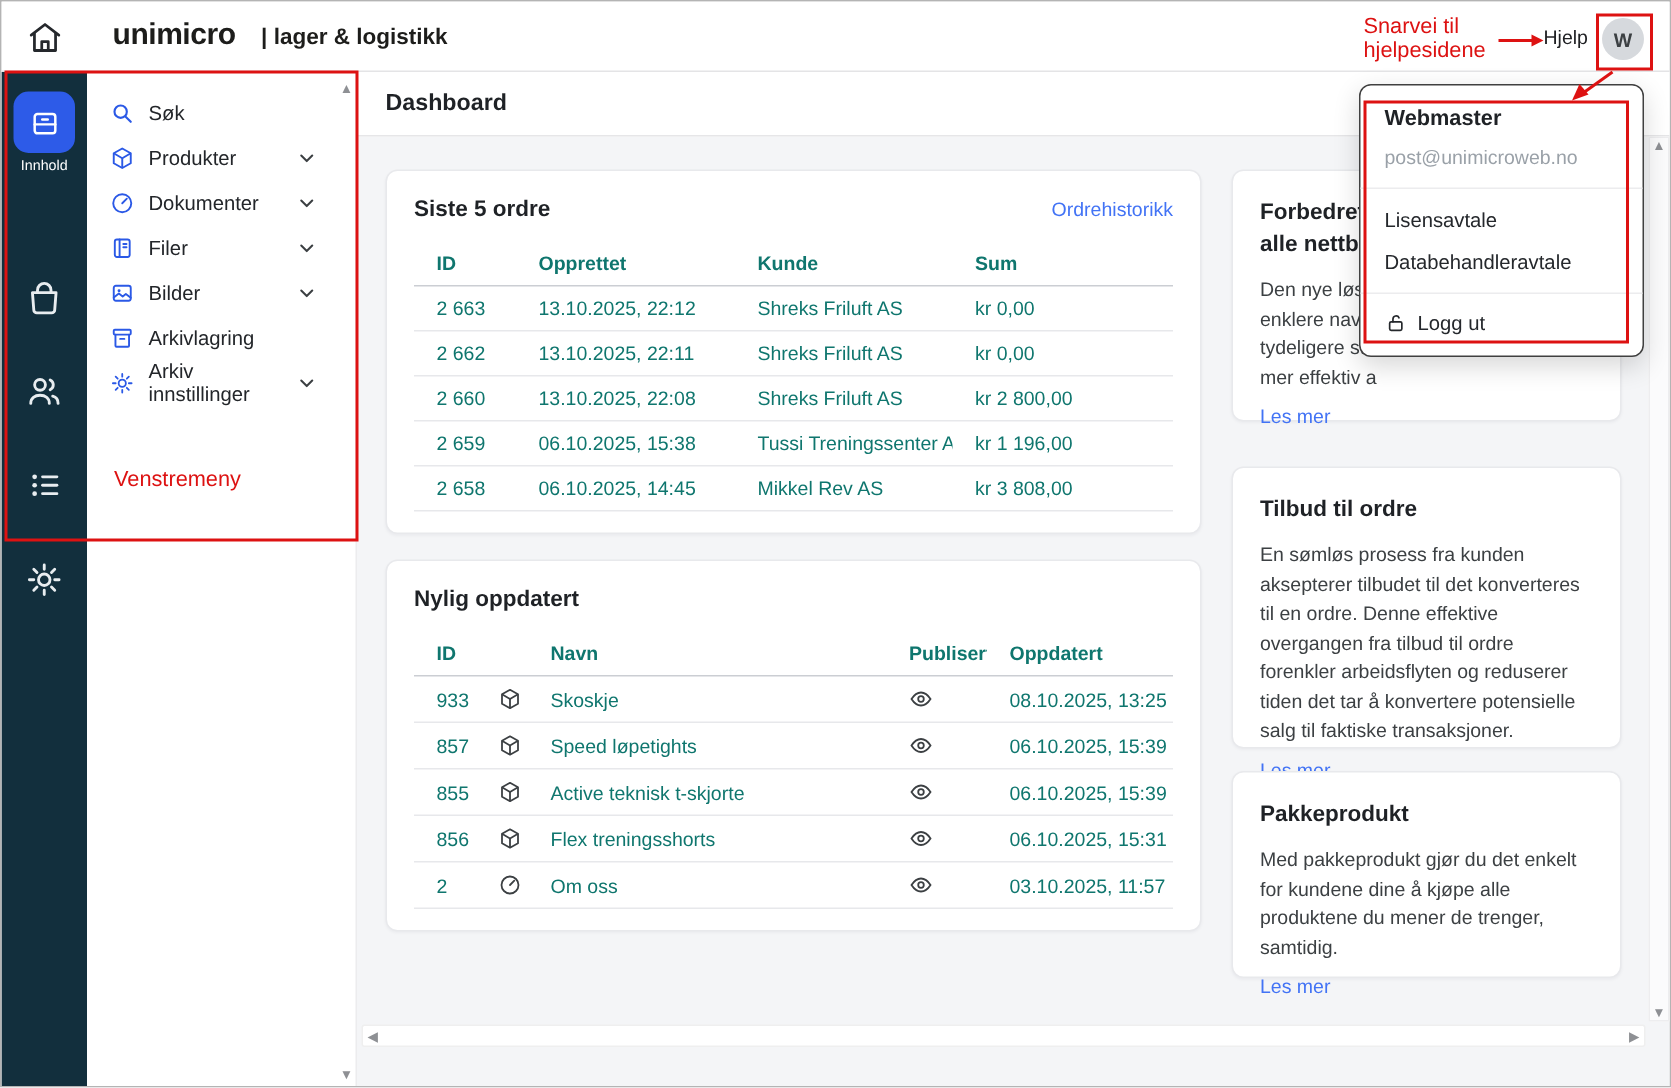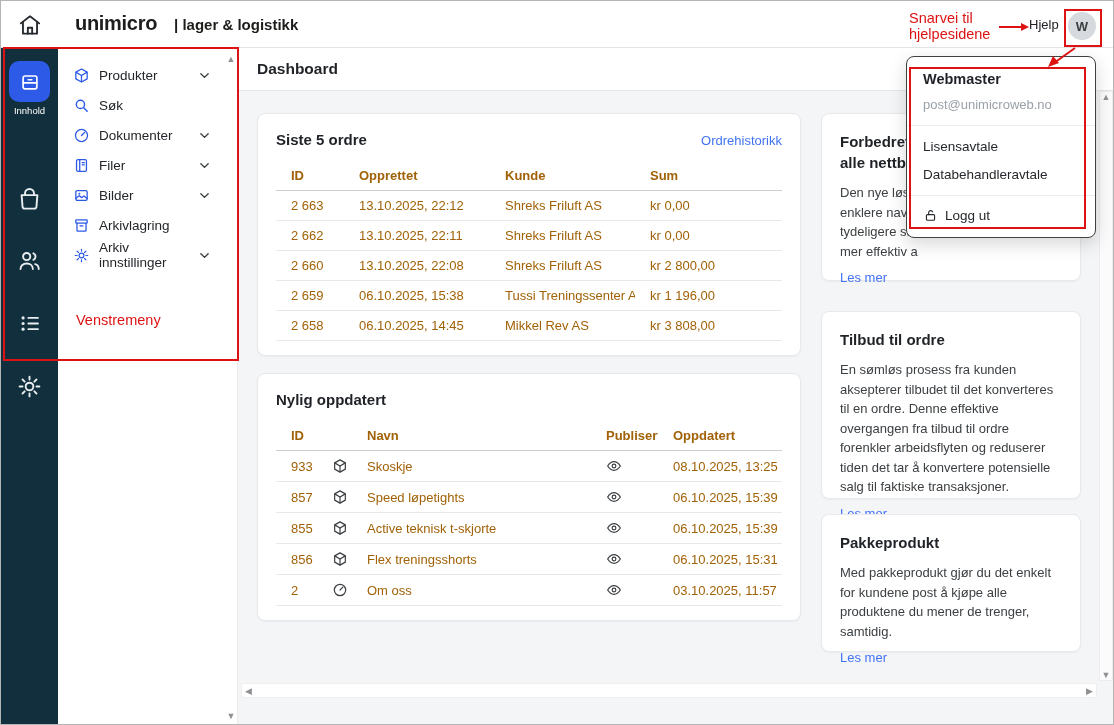--- a/index.html
+++ b/index.html
@@ -53,21 +53,21 @@
   .card-orders { left:19px; top:65px; width:544px; height:243px; padding:17px 18px; }
   .card-updated { left:19px; top:325px; width:544px; height:248px; padding:17px 18px; }
   .card-head { display:flex; align-items:baseline; justify-content:space-between; }
   .card-title { font-size:15px; font-weight:700; color:#1f2226; }
   .card-link { font-size:13px; color:#4273f5; cursor:pointer; }
 
   .tbl { margin-top:13px; }
   .tr { display:grid; align-items:center; border-bottom:1px solid #e7e8eb; }
   .tr.th { border-bottom:1px solid #cbced3; }
   .tr.th .td { font-weight:700; }
-  .td { font-size:13px; color:#a16207; padding:7px 0 7px 15px; white-space:nowrap; overflow:hidden; }
+  .td { font-size:13px; color:#0f766e; padding:7px 0 7px 15px; white-space:nowrap; overflow:hidden; }
   .orders-grid { grid-template-columns:68px 146px 145px 1fr; }
   .updated-grid { grid-template-columns:41px 35px 239px 67px 1fr; }
   .icon-cell { color:#3c4043; display:flex; align-items:center; }
   .icon-cell svg { width:16px; height:16px; }
 
   .promo { padding:17px 18px; }
   .promo1 { left:583px; top:65px; width:260px; height:168px; }
   .promo2 { left:583px; top:263px; width:260px; height:188px; }
   .promo3 { left:583px; top:466px; width:260px; height:138px; }
   .promo-title { font-size:15px; font-weight:700; color:#1f2226; line-height:21px; }
@@ -244,37 +244,37 @@
         </svg>
       </div>
   </div>
 
   <div class="submenu">
     <div class="submenu-scroll" style="top:6px">▲</div>
     <div class="menu-items">
       <div class="menu-item">
         <span class="mi-ic">
             <svg>
+              <use href="#i-search"></use>
+            </svg>
+          </span>
+        <span class="mi-label">Søk</span>
+      </div>
+      <div class="menu-item">
+        <span class="mi-ic">
+            <svg>
               <use href="#i-cube"></use>
             </svg>
           </span>
         <span class="mi-label">Produkter</span>
         <span class="mi-chev">
             <svg viewBox="0 0 16 16">
               <use href="#i-chevron"></use>
             </svg>
           </span>
-      </div>
-      <div class="menu-item">
-        <span class="mi-ic">
-            <svg>
-              <use href="#i-search"></use>
-            </svg>
-          </span>
-        <span class="mi-label">Søk</span>
       </div>
       <div class="menu-item">
         <span class="mi-ic">
             <svg>
               <use href="#i-clock"></use>
             </svg>
           </span>
         <span class="mi-label">Dokumenter</span>
         <span class="mi-chev">
             <svg viewBox="0 0 16 16">
@@ -488,21 +488,21 @@
     </div>
 
     <div class="card promo promo2">
       <div class="promo-title">Tilbud til ordre</div>
       <div class="promo-body" style="white-space:normal">En sømløs prosess fra kunden aksepterer tilbudet til det konverteres til en ordre. Denne effektive overgangen fra tilbud til ordre forenkler arbeidsflyten og reduserer tiden det tar å konvertere potensielle salg til faktiske transaksjoner.</div>
       <div class="promo-link">Les mer</div>
     </div>
 
     <div class="card promo promo3">
       <div class="promo-title">Pakkeprodukt</div>
-      <div class="promo-body" style="white-space:normal">Med pakkeprodukt gjør du det enkelt for kundene post å kjøpe alle produktene du mener de trenger, samtidig.</div>
+      <div class="promo-body" style="white-space:normal">Med pakkeprodukt gjør du det enkelt for kundene dine å kjøpe alle produktene du mener de trenger, samtidig.</div>
       <div class="promo-link">Les mer</div>
     </div>
 
     <div class="vscroll">
       <div class="sc-arrow">▲</div>
       <div class="sc-arrow">▼</div>
     </div>
     <div class="hscroll">
       <div class="sc-arrow">◀</div>
       <div class="sc-arrow">▶</div>

